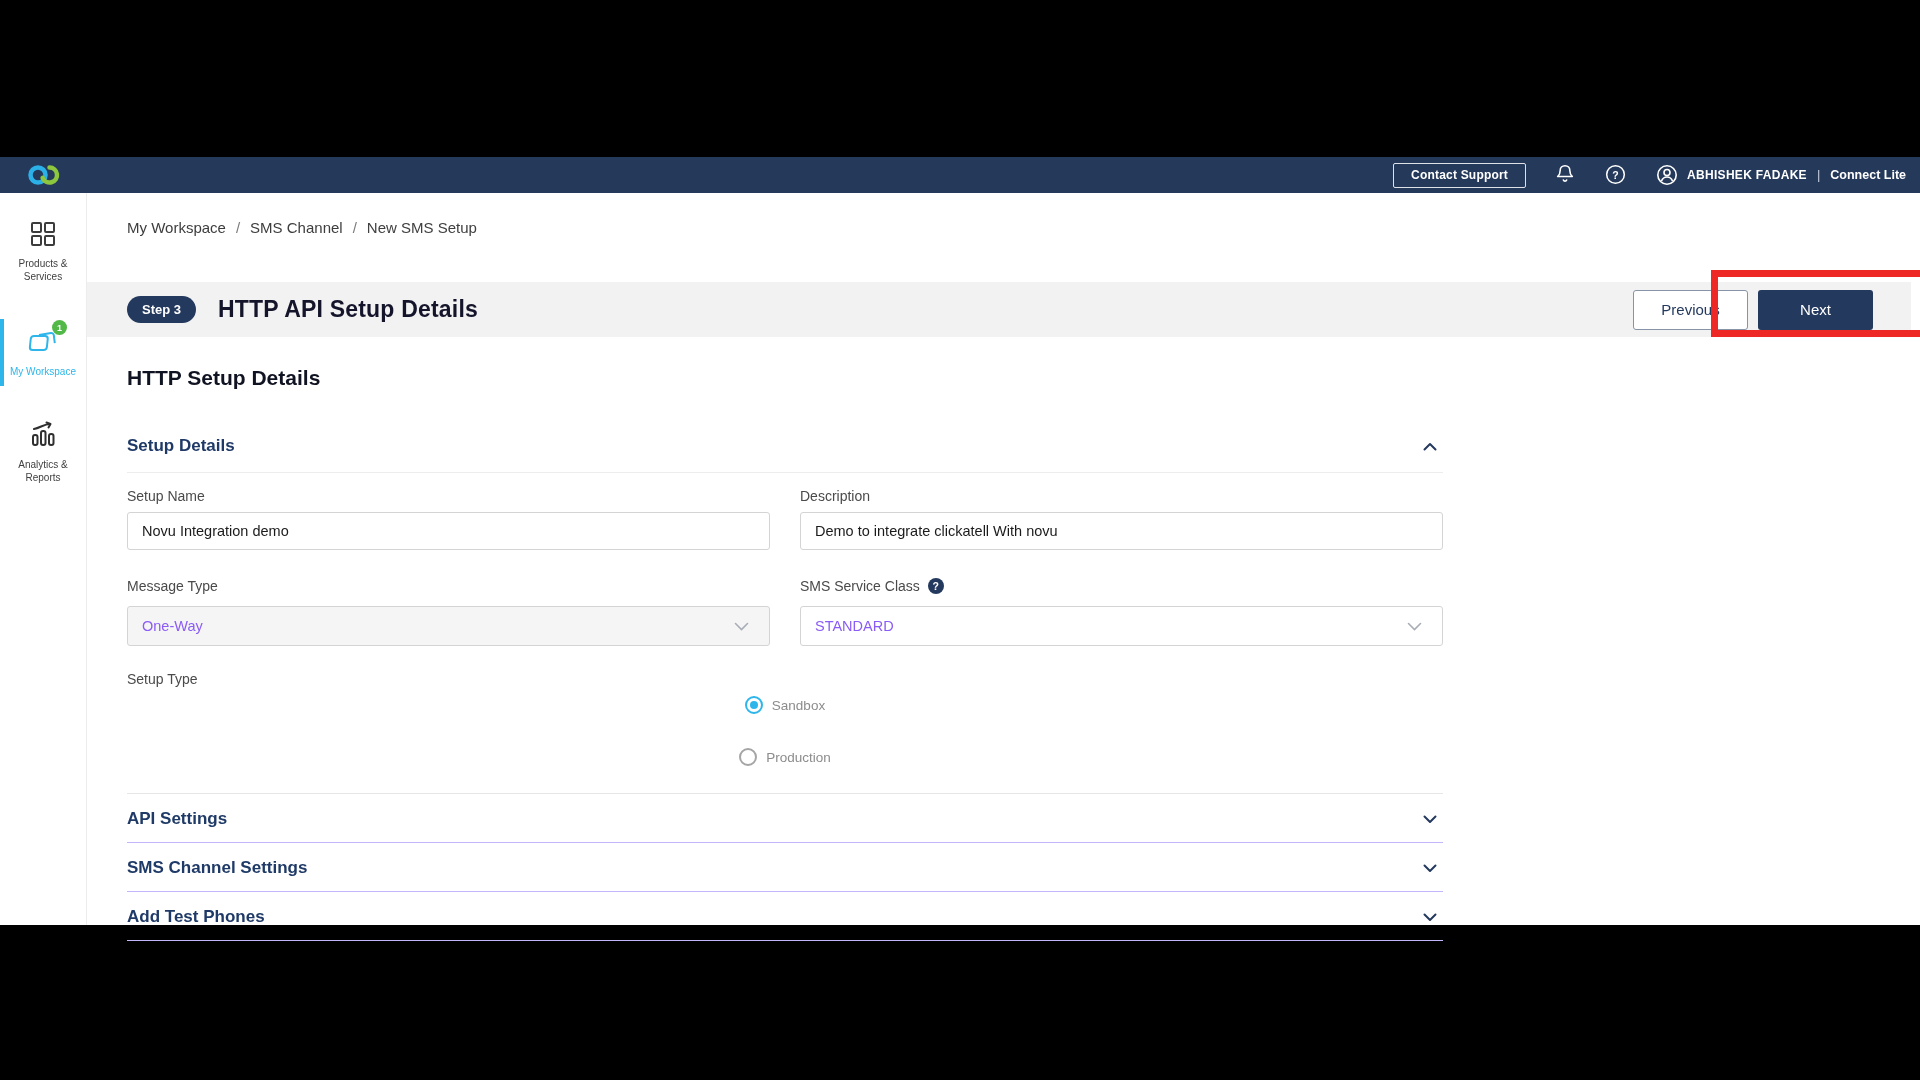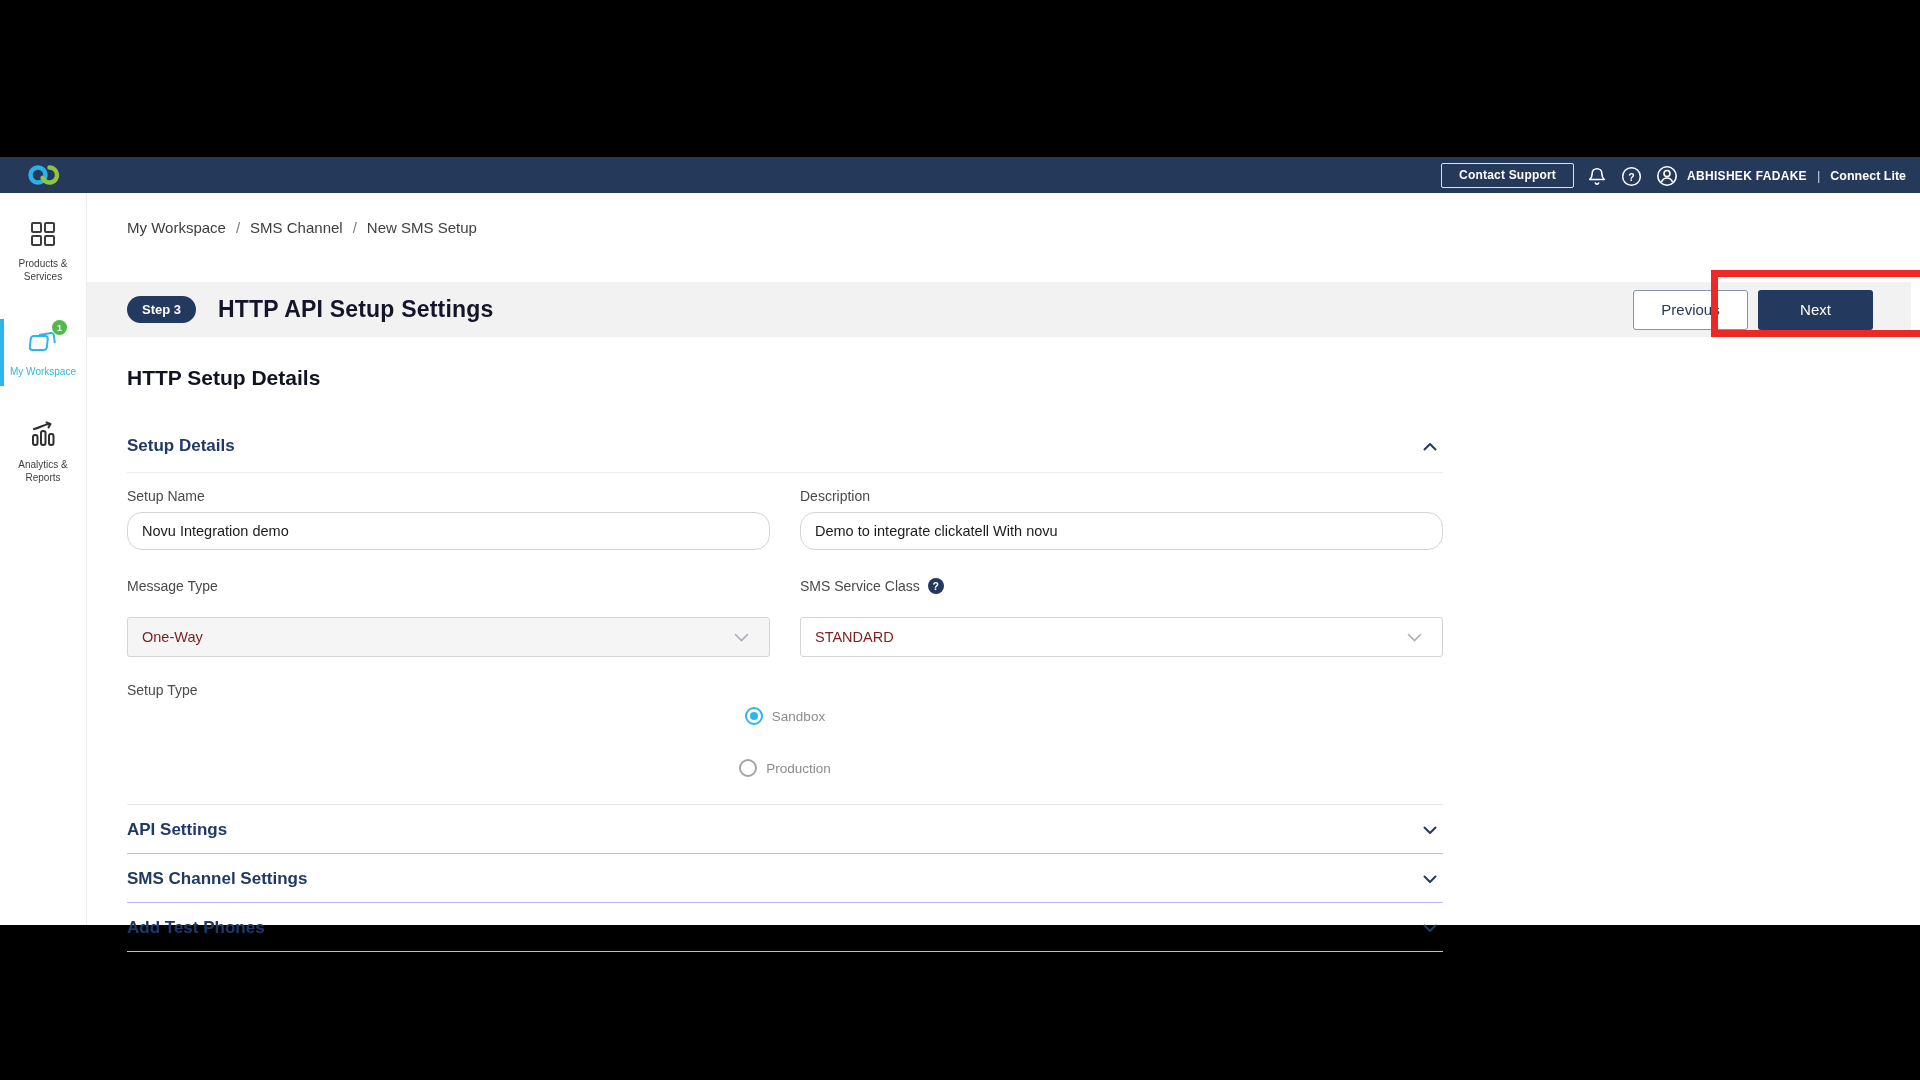--- a/index.html
+++ b/index.html
@@ -11,21 +11,21 @@
     overflow:hidden;
   }
   .app { position:absolute; top:157px; left:0; width:1920px; height:768px; background:#fff; }
 
   
   .navbar {
     height:36px; background:#25395b;
     display:flex; align-items:center; justify-content:space-between;
     padding:0 14px 0 26px;
   }
-  .nav-right { display:flex; align-items:flex-end; gap:12px; }
+  .nav-right { display:flex; align-items:flex-start; gap:28px; }
   .contact-btn {
     background:transparent; border:1px solid rgba(255,255,255,0.85); border-radius:2px;
     color:#fff; font-size:12px; font-weight:bold; height:25px; padding:0 17px;
     font-family:"Liberation Sans", sans-serif; cursor:pointer; letter-spacing:0.2px;
   }
   .nav-icon { display:flex; align-items:center; justify-content:center; cursor:pointer; }
   .nav-user { display:flex; align-items:center; gap:8px; color:#fff; }
   .nav-user .uname { font-size:12px; font-weight:bold; letter-spacing:0.3px; }
   .nav-user .pipe { font-size:13px; color:#c6cede; margin:0 2px; }
   .nav-user .brand { font-size:12.5px; font-weight:bold; }
@@ -84,29 +84,29 @@
   .section-head {
     margin-top:46px; padding-bottom:16px; border-bottom:1px solid #ededed;
     display:flex; justify-content:space-between; align-items:center; cursor:pointer;
   }
   .section-head h3, .acc-row h3 { font-size:17px; font-weight:bold; color:#1f3a67; }
   .chev { display:flex; align-items:center; padding-right:6px; }
 
   .grid2 { display:grid; grid-template-columns:643px 643px; column-gap:30px; }
   .f-label { margin-top:15px; font-size:14px; color:#4a4a4a; font-weight:500; display:flex; align-items:center; gap:8px; }
   .f-input {
-    margin-top:8px; height:38px; width:100%; border:1px solid #d4d4d4; border-radius:15px;
+    margin-top:8px; height:38px; width:100%; border:1px solid #d4d4d4; border-radius:3px;
     padding:0 14px; font-size:14.5px; color:#1b1b1b; background:#fff;
     font-family:"Liberation Sans", sans-serif;
   }
   .f-label.row2 { margin-top:28px; }
   .f-select {
-    margin-top:23px; height:40px; border:1px solid #d4d4d4; border-radius:3px;
+    margin-top:12px; height:40px; border:1px solid #d4d4d4; border-radius:3px;
     display:flex; align-items:center; justify-content:space-between; padding:0 14px;
-    font-size:14.5px; color:#7f1d1d; cursor:pointer;
+    font-size:14.5px; color:#8b5cf6; cursor:pointer;
   }
   .f-select.gray { background:#f5f5f6; }
   .help-dot {
     width:16px; height:16px; border-radius:50%; background:#24395e; color:#fff;
     font-size:10.5px; font-weight:bold; display:flex; align-items:center; justify-content:center;
   }
 
   .radio-row { margin-top:9px; display:flex; gap:34px; align-items:center;flex-direction:column; }
   .radio-opt { display:flex; align-items:center; gap:9px; cursor:pointer; }
   .radio-opt .rlabel { font-size:13.5px; color:#8c8c8c; }
@@ -216,21 +216,21 @@
       <div class="breadcrumb">
         <span class="crumb">My Workspace</span>
         <span class="sep">/</span>
         <span class="crumb">SMS Channel</span>
         <span class="sep">/</span>
         <span class="current">New SMS Setup</span>
       </div>
 
       <div class="band">
         <span class="step-badge">Step 3</span>
-        <span class="band-title">HTTP API Setup Settings</span>
+        <span class="band-title">HTTP API Setup Details</span>
         <div class="band-buttons">
           <button class="btn btn-prev">Previous</button>
           <button class="btn btn-next">Next</button>
         </div>
       </div>
 
       <div class="annotation-box"></div>
 
       <div class="content">
         <h2 class="form-title">HTTP Setup Details</h2>

